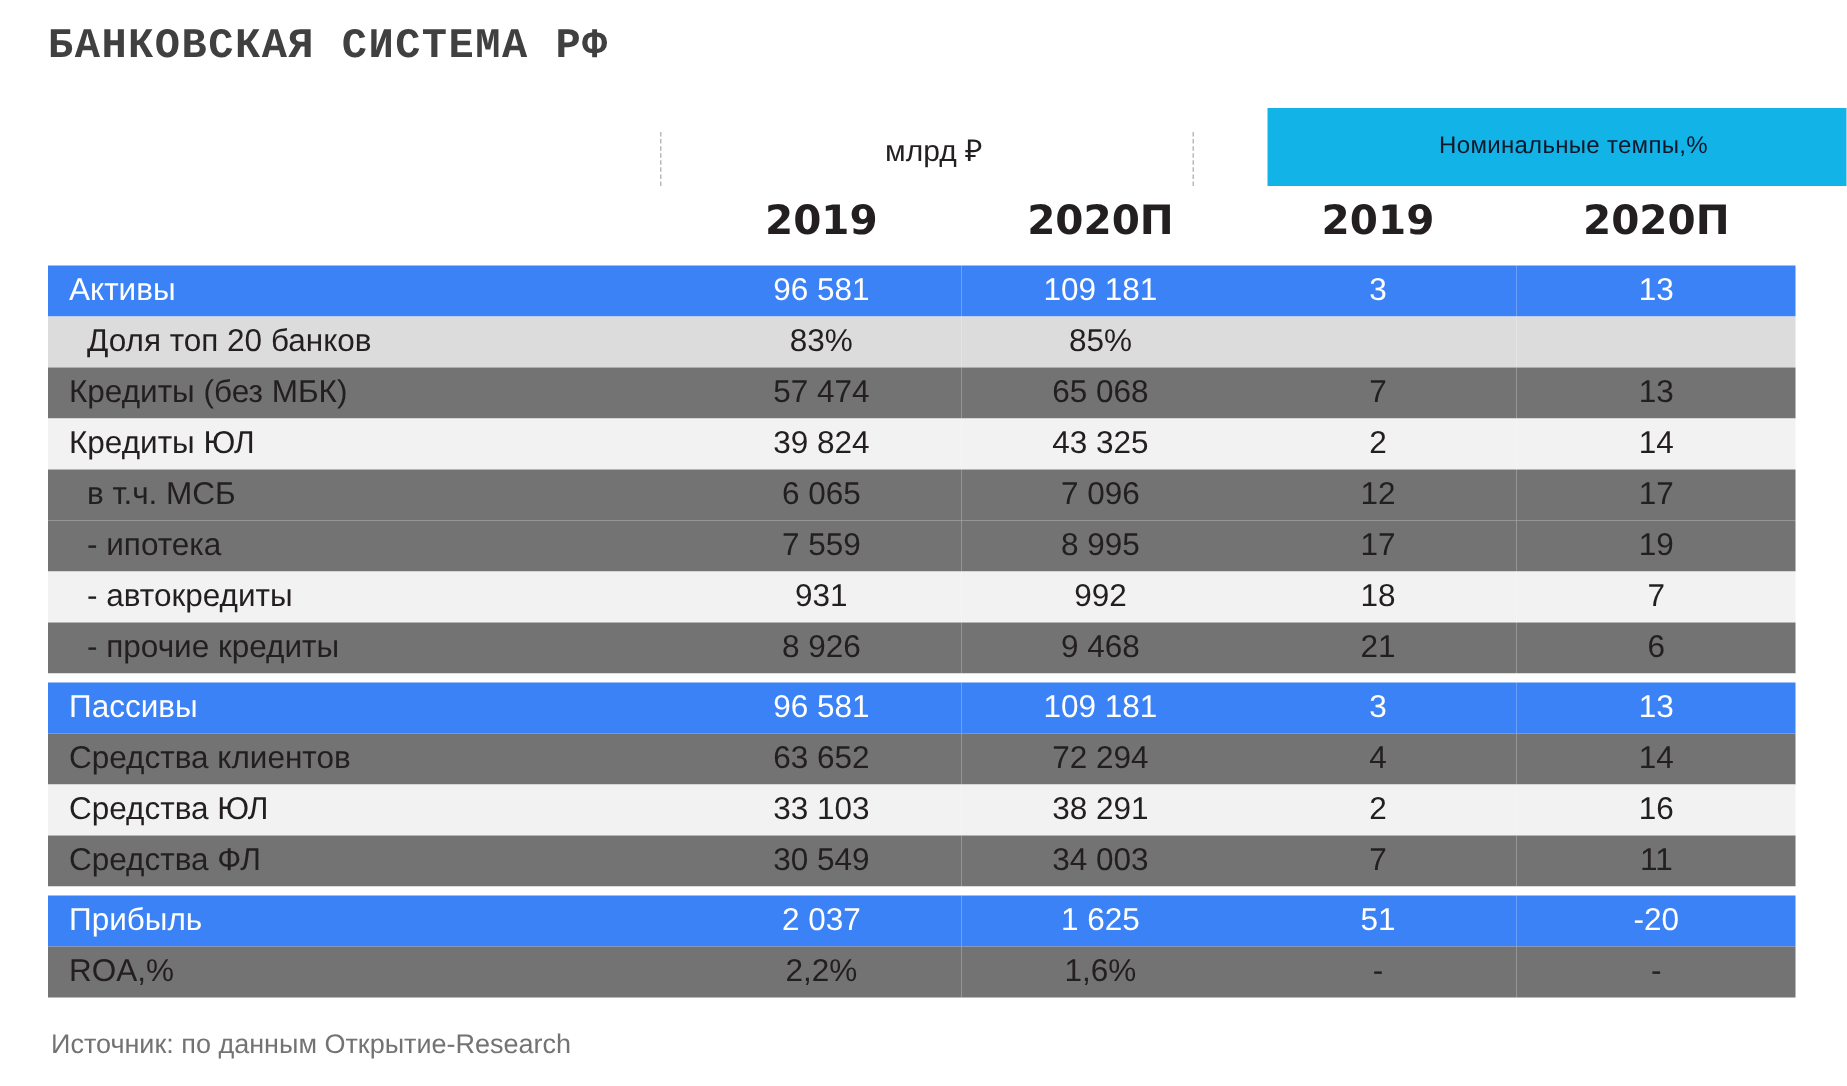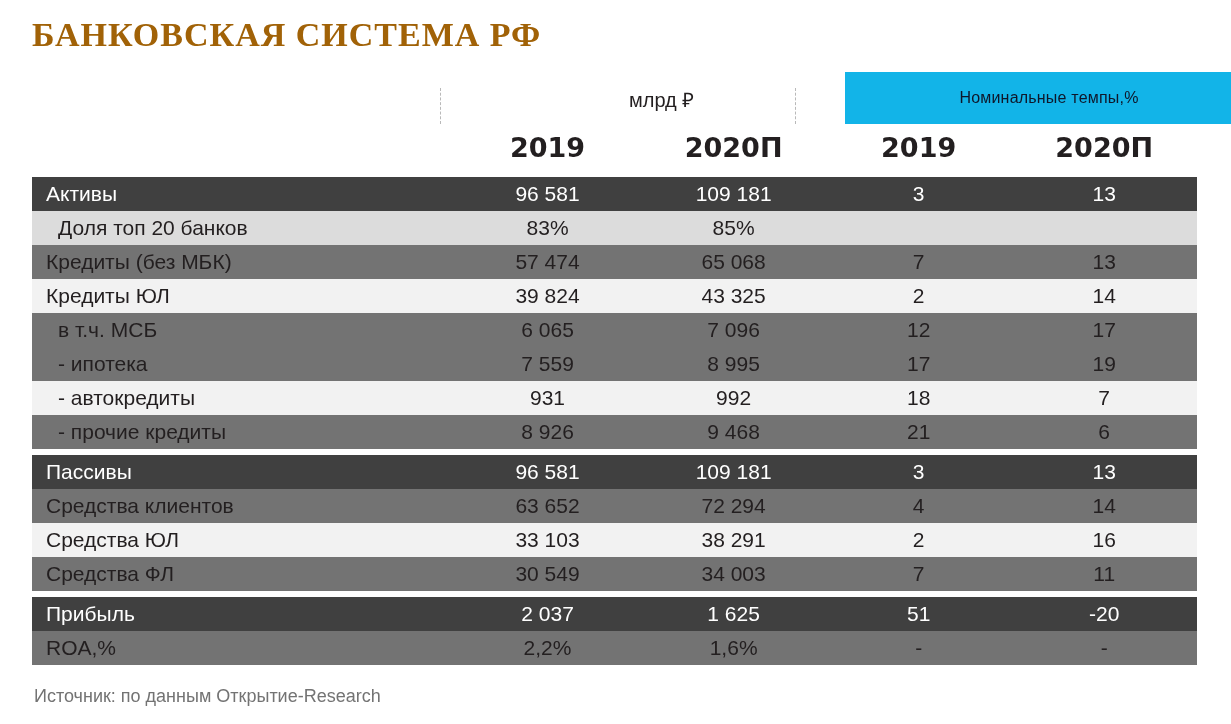--- a/index.html
+++ b/index.html
@@ -17,44 +17,44 @@
   .page {
     position: relative;
     width: 1231px;
     height: 724px;
     box-sizing: border-box;
   }
   .title {
     position: absolute;
     left: 32px;
     top: 16px;
-    font-family: Liberation Serif, serif;
-    font-size: 34px;
+    font-family: Liberation Mono, monospace;
+    font-size: 28px;
     font-weight: bold;
     letter-spacing: 1px;
-    color: #a16207;
+    color: #404040;
     white-space: nowrap;
   }
   .growth-header {
     position: absolute;
     left: 845px;
     top: 72px;
     width: 408px;
     height: 52px;
     background: #12B4E8;
     color: #0f172a;
     font-size: 16px;
     display: flex;
     align-items: center;
     justify-content: center;
     letter-spacing: 0.2px;
   }
   .units-label {
     position: absolute;
-    left: 539px;
+    left: 500px;
     top: 86px;
     width: 245px;
     text-align: center;
     font-size: 20px;
     color: #231f20;
   }
   table.main {
     position: absolute;
     left: 32px;
     top: 124px;
@@ -83,21 +83,21 @@
     padding: 0;
     text-align: center;
     color: #231f20;
     vertical-align: middle;
   }
   table.main td.lbl {
     text-align: left;
     padding-left: 14px;
   }
   tr.row-hl td {
-    background: #404040;
+    background: #3b82f6;
     color: #ffffff;
   }
   tr.row-grey td {
     background: #dcdcdc;
   }
   tr.row-alt td {
     background: #f2f2f2;
   }
   tr.row-plain td {
     background: #737373;

